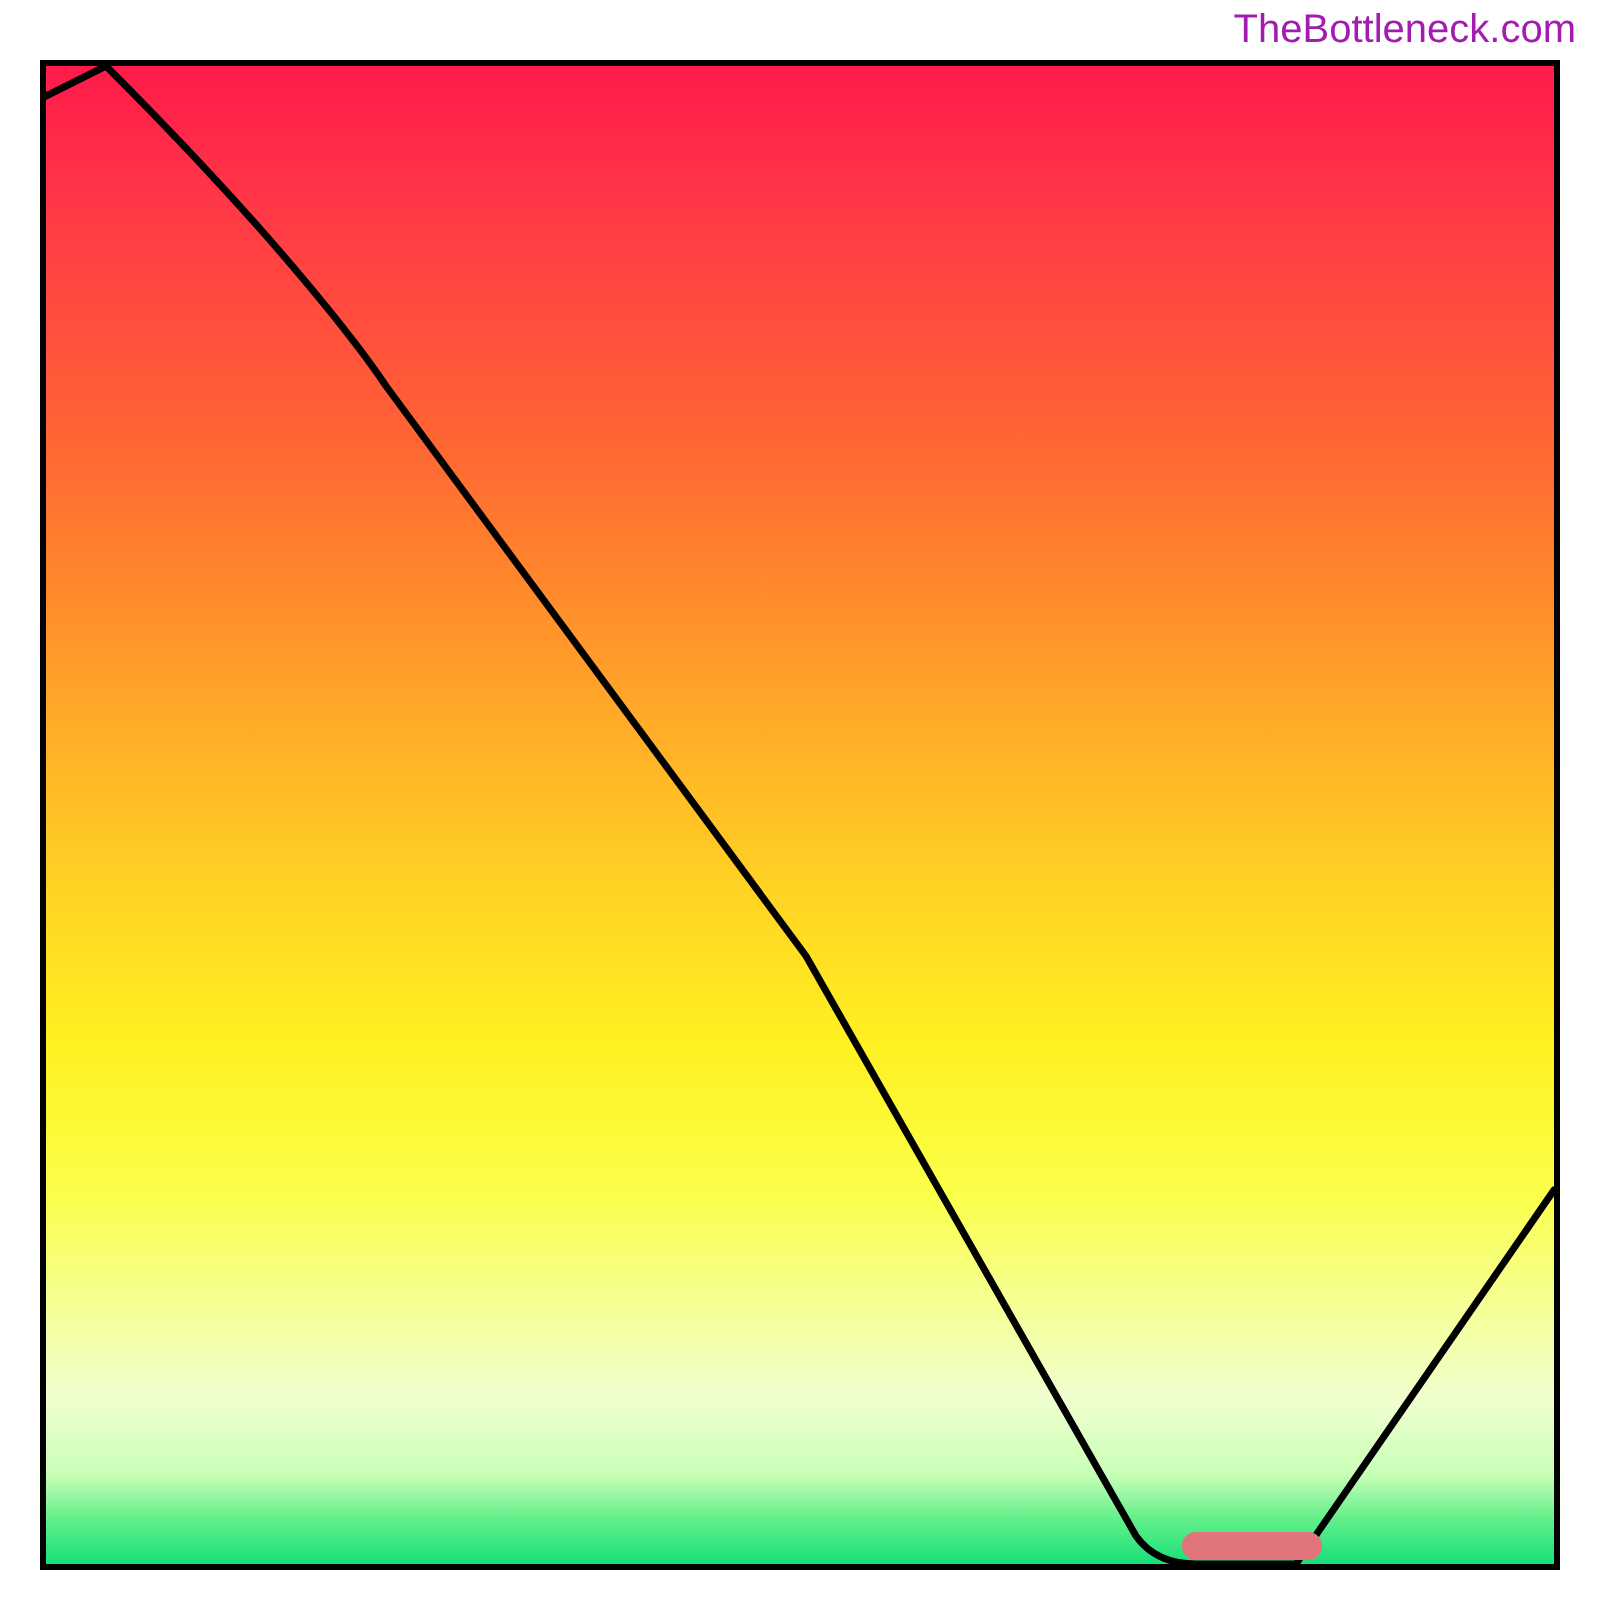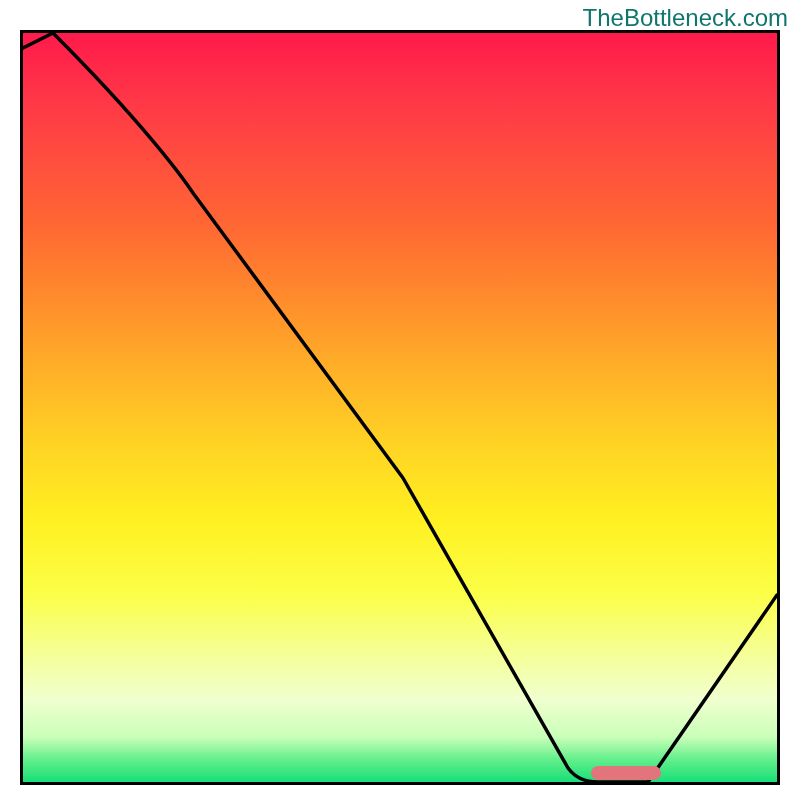--- a/index.html
+++ b/index.html
@@ -13,22 +13,22 @@
   }
   .canvas {
     position: relative;
     width: 800px;
     height: 800px;
   }
   .watermark {
     position: absolute;
     top: 4px;
     right: 12px;
-    color: #0f766e;
-    font-size: 24px;
+    color: #a21caf;
+    font-size: 20px;
     font-weight: 500;
     user-select: none;
   }
   .plot-box {
     position: absolute;
     left: 20px;
     top: 30px;
     width: 760px;
     height: 755px;
     border: 3px solid #000;

